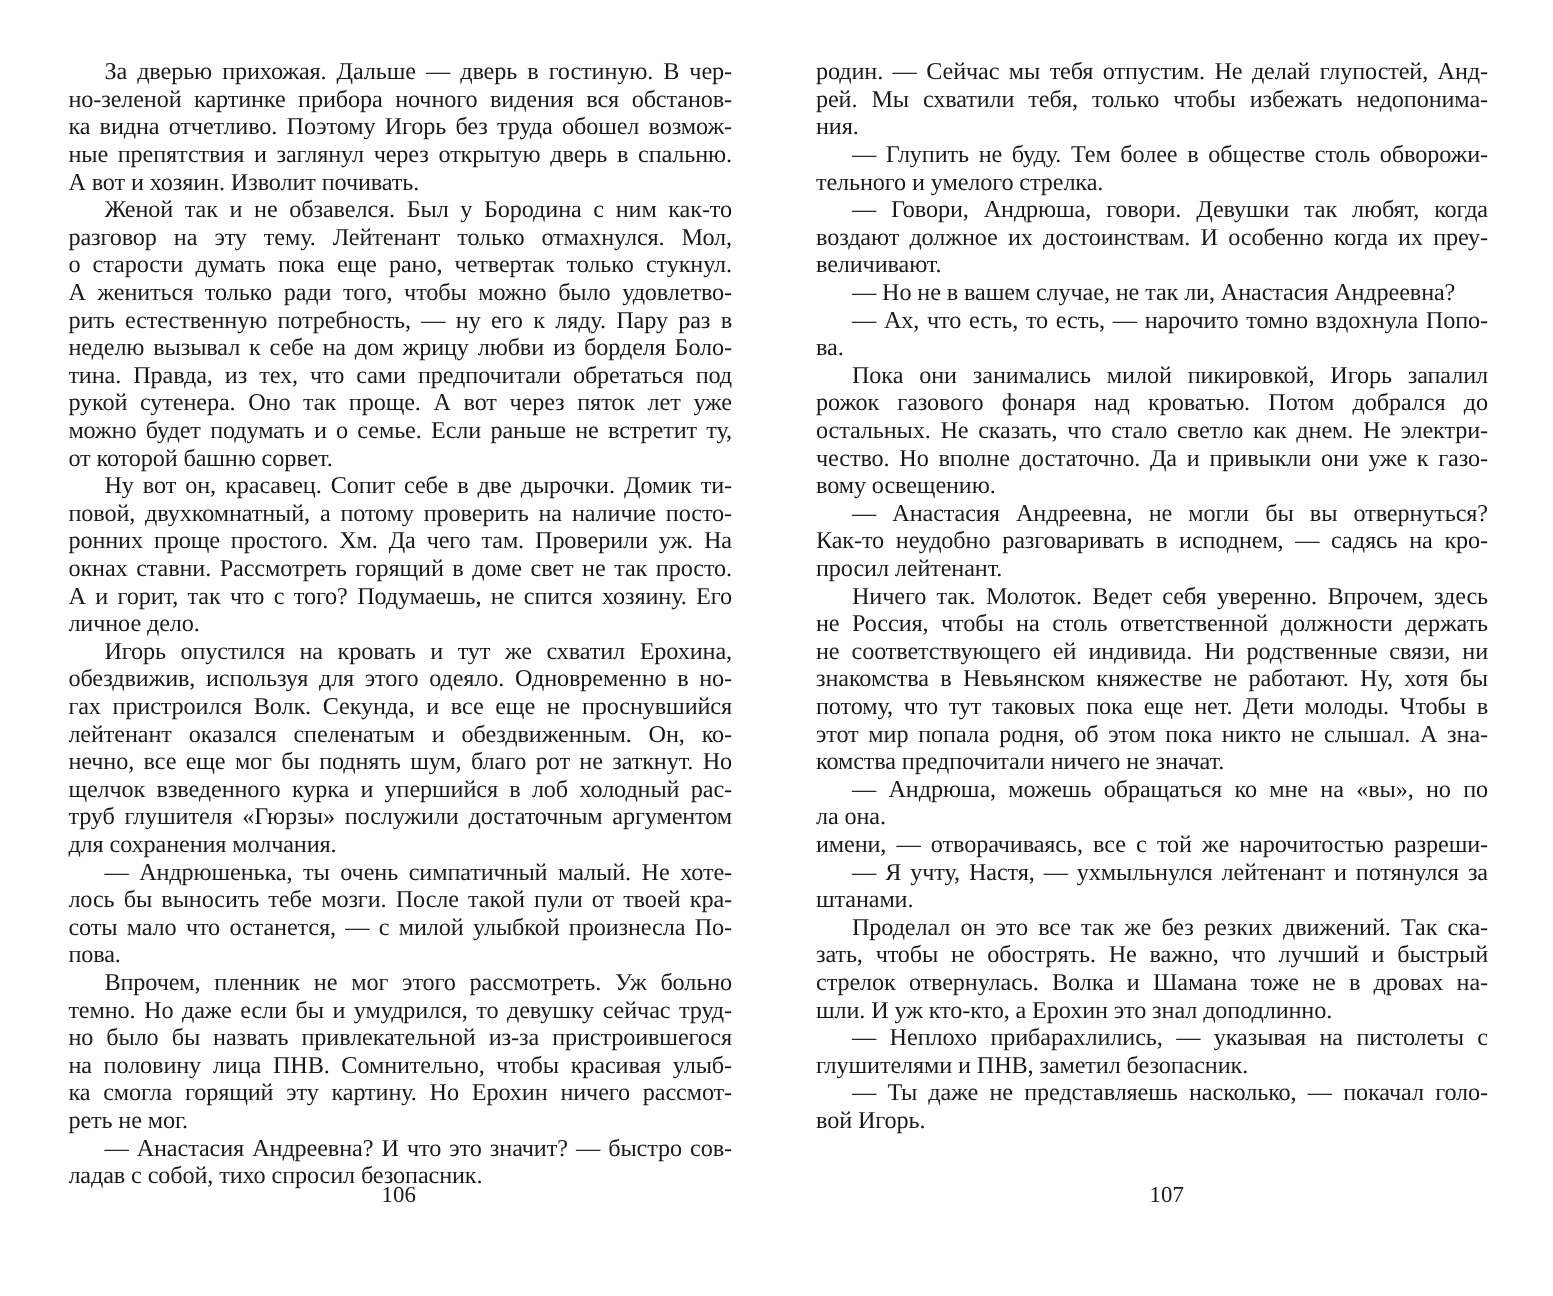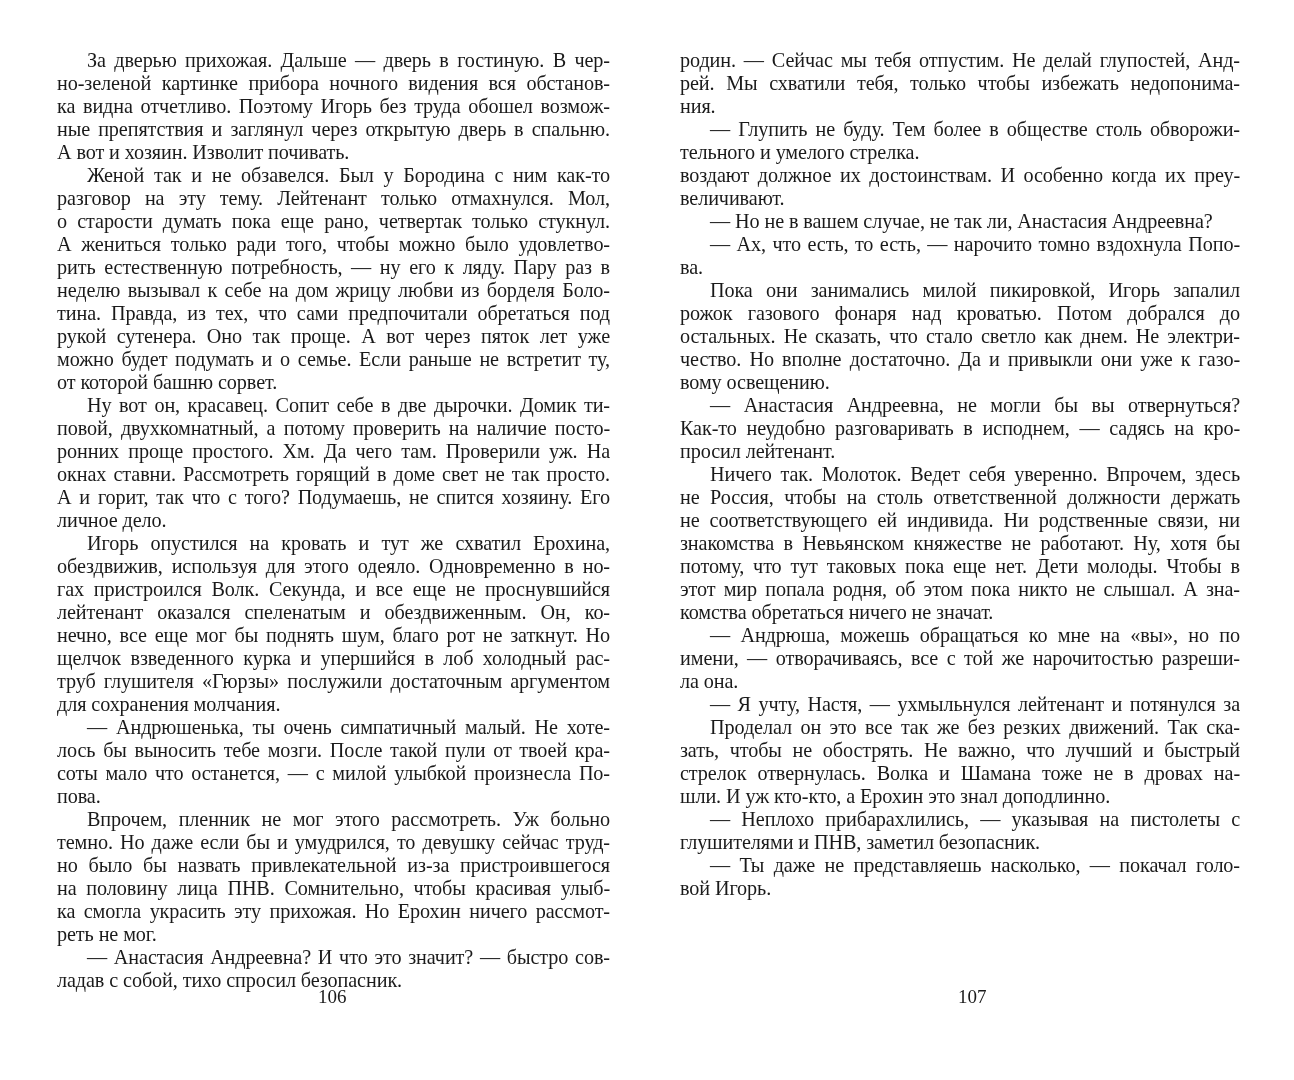--- a/index.html
+++ b/index.html
@@ -51,57 +51,59 @@
     <span class="line">труб глушителя «Гюрзы» послужили достаточным аргументом</span>
     <span class="line last">для сохранения молчания.</span>
     <span class="line indent">— Андрюшенька, ты очень симпатичный малый. Не хоте-</span>
     <span class="line">лось бы выносить тебе мозги. После такой пули от твоей кра-</span>
     <span class="line">соты мало что останется, — с милой улыбкой произнесла По-</span>
     <span class="line last">пова.</span>
     <span class="line indent">Впрочем, пленник не мог этого рассмотреть. Уж больно</span>
     <span class="line">темно. Но даже если бы и умудрился, то девушку сейчас труд-</span>
     <span class="line">но было бы назвать привлекательной из-за пристроившегося</span>
     <span class="line">на половину лица ПНВ. Сомнительно, чтобы красивая улыб-</span>
-    <span class="line">ка смогла украсить эту прихожая. Но Ерохин ничего рассмот-</span>
+    <span class="line">ка смогла горящий эту картину. Но Ерохин ничего рассмот-</span>
     <span class="line last">реть не мог.</span>
     <span class="line indent">— Анастасия Андреевна? И что это значит? — быстро сов-</span>
     <span class="line last">ладав с собой, тихо спросил безопасник.</span>
   </div>
 <div class="pagenum left">106</div>
 
 <div class="page right" id="right-page">
     <span class="line">родин. — Сейчас мы тебя отпустим. Не делай глупостей, Анд-</span>
     <span class="line">рей. Мы схватили тебя, только чтобы избежать недопонима-</span>
     <span class="line last">ния.</span>
     <span class="line indent">— Глупить не буду. Тем более в обществе столь обворожи-</span>
     <span class="line last">тельного и умелого стрелка.</span>
+    <span class="line indent">— Говори, Андрюша, говори. Девушки так любят, когда</span>
     <span class="line">воздают должное их достоинствам. И особенно когда их преу-</span>
     <span class="line last">величивают.</span>
     <span class="line indent last">— Но не в вашем случае, не так ли, Анастасия Андреевна?</span>
     <span class="line indent">— Ах, что есть, то есть, — нарочито томно вздохнула Попо-</span>
     <span class="line last">ва.</span>
     <span class="line indent">Пока они занимались милой пикировкой, Игорь запалил</span>
     <span class="line">рожок газового фонаря над кроватью. Потом добрался до</span>
     <span class="line">остальных. Не сказать, что стало светло как днем. Не электри-</span>
     <span class="line">чество. Но вполне достаточно. Да и привыкли они уже к газо-</span>
     <span class="line last">вому освещению.</span>
     <span class="line indent">— Анастасия Андреевна, не могли бы вы отвернуться?</span>
     <span class="line">Как-то неудобно разговаривать в исподнем, — садясь на кро-</span>
     <span class="line last">просил лейтенант.</span>
     <span class="line indent">Ничего так. Молоток. Ведет себя уверенно. Впрочем, здесь</span>
     <span class="line">не Россия, чтобы на столь ответственной должности держать</span>
     <span class="line">не соответствующего ей индивида. Ни родственные связи, ни</span>
     <span class="line">знакомства в Невьянском княжестве не работают. Ну, хотя бы</span>
     <span class="line">потому, что тут таковых пока еще нет. Дети молоды. Чтобы в</span>
     <span class="line">этот мир попала родня, об этом пока никто не слышал. А зна-</span>
-    <span class="line last">комства обретаться ничего не значат.</span>
+    <span class="line last">комства предпочитали ничего не значат.</span>
     <span class="line indent">— Андрюша, можешь обращаться ко мне на «вы», но по</span>
+    <span class="line last">ла она.</span>
     <span class="line">имени, — отворачиваясь, все с той же нарочитостью разреши-</span>
-    <span class="line last">ла она.</span>
     <span class="line indent">— Я учту, Настя, — ухмыльнулся лейтенант и потянулся за</span>
+    <span class="line last">штанами.</span>
     <span class="line indent">Проделал он это все так же без резких движений. Так ска-</span>
     <span class="line">зать, чтобы не обострять. Не важно, что лучший и быстрый</span>
     <span class="line">стрелок отвернулась. Волка и Шамана тоже не в дровах на-</span>
     <span class="line last">шли. И уж кто-кто, а Ерохин это знал доподлинно.</span>
     <span class="line indent">— Неплохо прибарахлились, — указывая на пистолеты с</span>
     <span class="line last">глушителями и ПНВ, заметил безопасник.</span>
     <span class="line indent">— Ты даже не представляешь насколько, — покачал голо-</span>
     <span class="line last">вой Игорь.</span>
   </div>
 <div class="pagenum right">107</div>

